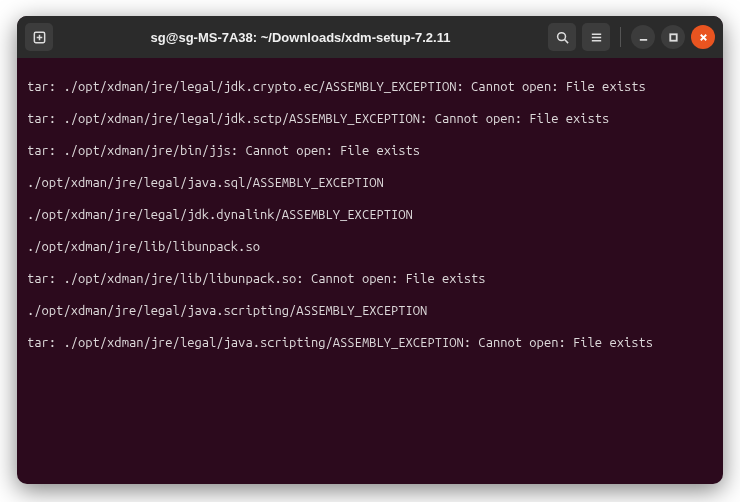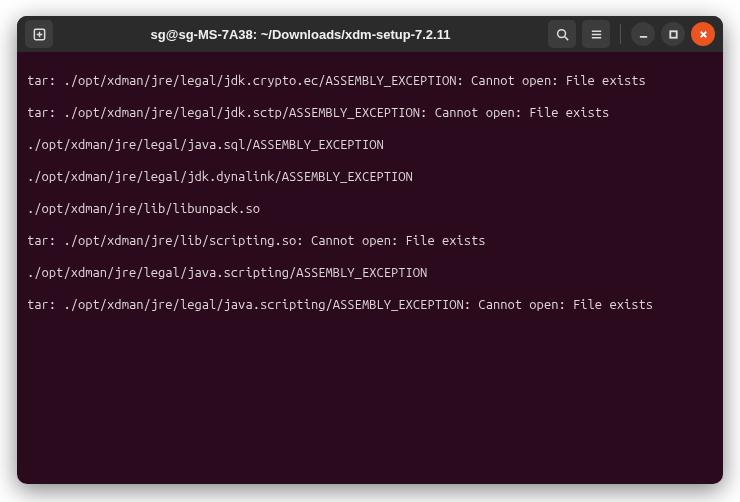--- a/index.html
+++ b/index.html
@@ -1,20 +1,20 @@
 <!DOCTYPE html>
 <html><head>
 <meta charset="utf-8">
 <style>
   html,body{margin:0;padding:0;background:#fff}
   body{width:740px;height:502px;position:relative;font-family:sans-serif}
   .win{position:absolute;left:17px;top:16px;width:706px;height:468px;
        background:#2c0a1d;border-radius:10px;box-shadow:0 6px 24px rgba(0,0,0,.5);
        overflow:hidden;display:flex;flex-direction:column}
-  .titlebar{height:36px;background:#2b2b2b;display:flex;align-items:center;
+  .titlebar{height:42px;background:#2b2b2b;display:flex;align-items:center;
             padding:0 8px;color:#f0f0f0;font-size:13px;font-weight:600}
   .tb-left,.tb-right{display:flex;align-items:center;gap:6px}
   .tb-center{flex:1;text-align:center;padding:0 8px;white-space:nowrap;overflow:hidden}
   .tb-btn{width:28px;height:28px;border-radius:5px;background:#3c3c3c;
           display:flex;align-items:center;justify-content:center;color:#ddd}
   .tb-btn svg{width:15px;height:15px;stroke:#ddd;fill:none;stroke-width:1.6}
   .tb-sep{width:1px;height:20px;background:#555;margin:0 4px}
   .tb-round{width:24px;height:24px;border-radius:50%;background:#3c3c3c;
             display:flex;align-items:center;justify-content:center}
   .tb-round svg{width:11px;height:11px;stroke:#ddd;fill:none;stroke-width:2}
@@ -66,24 +66,25 @@
         <svg viewBox="0 0 12 12">
             <path d="M3 3l6 6M9 3l-6 6"></path>
           </svg>
       </div>
     </div>
   </div>
 
   <div class="term">
 <div>tar: ./opt/xdman/jre/legal/jdk.crypto.ec/ASSEMBLY_EXCEPTION: Cannot open: File exists</div>
 <div>tar: ./opt/xdman/jre/legal/jdk.sctp/ASSEMBLY_EXCEPTION: Cannot open: File exists</div>
+<div>tar: ./opt/xdman/jre/bin/jjs: Cannot open: File exists</div>
 <div>./opt/xdman/jre/legal/java.sql/ASSEMBLY_EXCEPTION</div>
 <div>./opt/xdman/jre/legal/jdk.dynalink/ASSEMBLY_EXCEPTION</div>
 <div>./opt/xdman/jre/lib/libunpack.so</div>
-<div>tar: ./opt/xdman/jre/lib/scripting.so: Cannot open: File exists</div>
+<div>tar: ./opt/xdman/jre/lib/libunpack.so: Cannot open: File exists</div>
 <div>./opt/xdman/jre/legal/java.scripting/ASSEMBLY_EXCEPTION</div>
 <div>tar: ./opt/xdman/jre/legal/java.scripting/ASSEMBLY_EXCEPTION: Cannot open: File exists</div>
 
 
 
 
 
 
 
 

